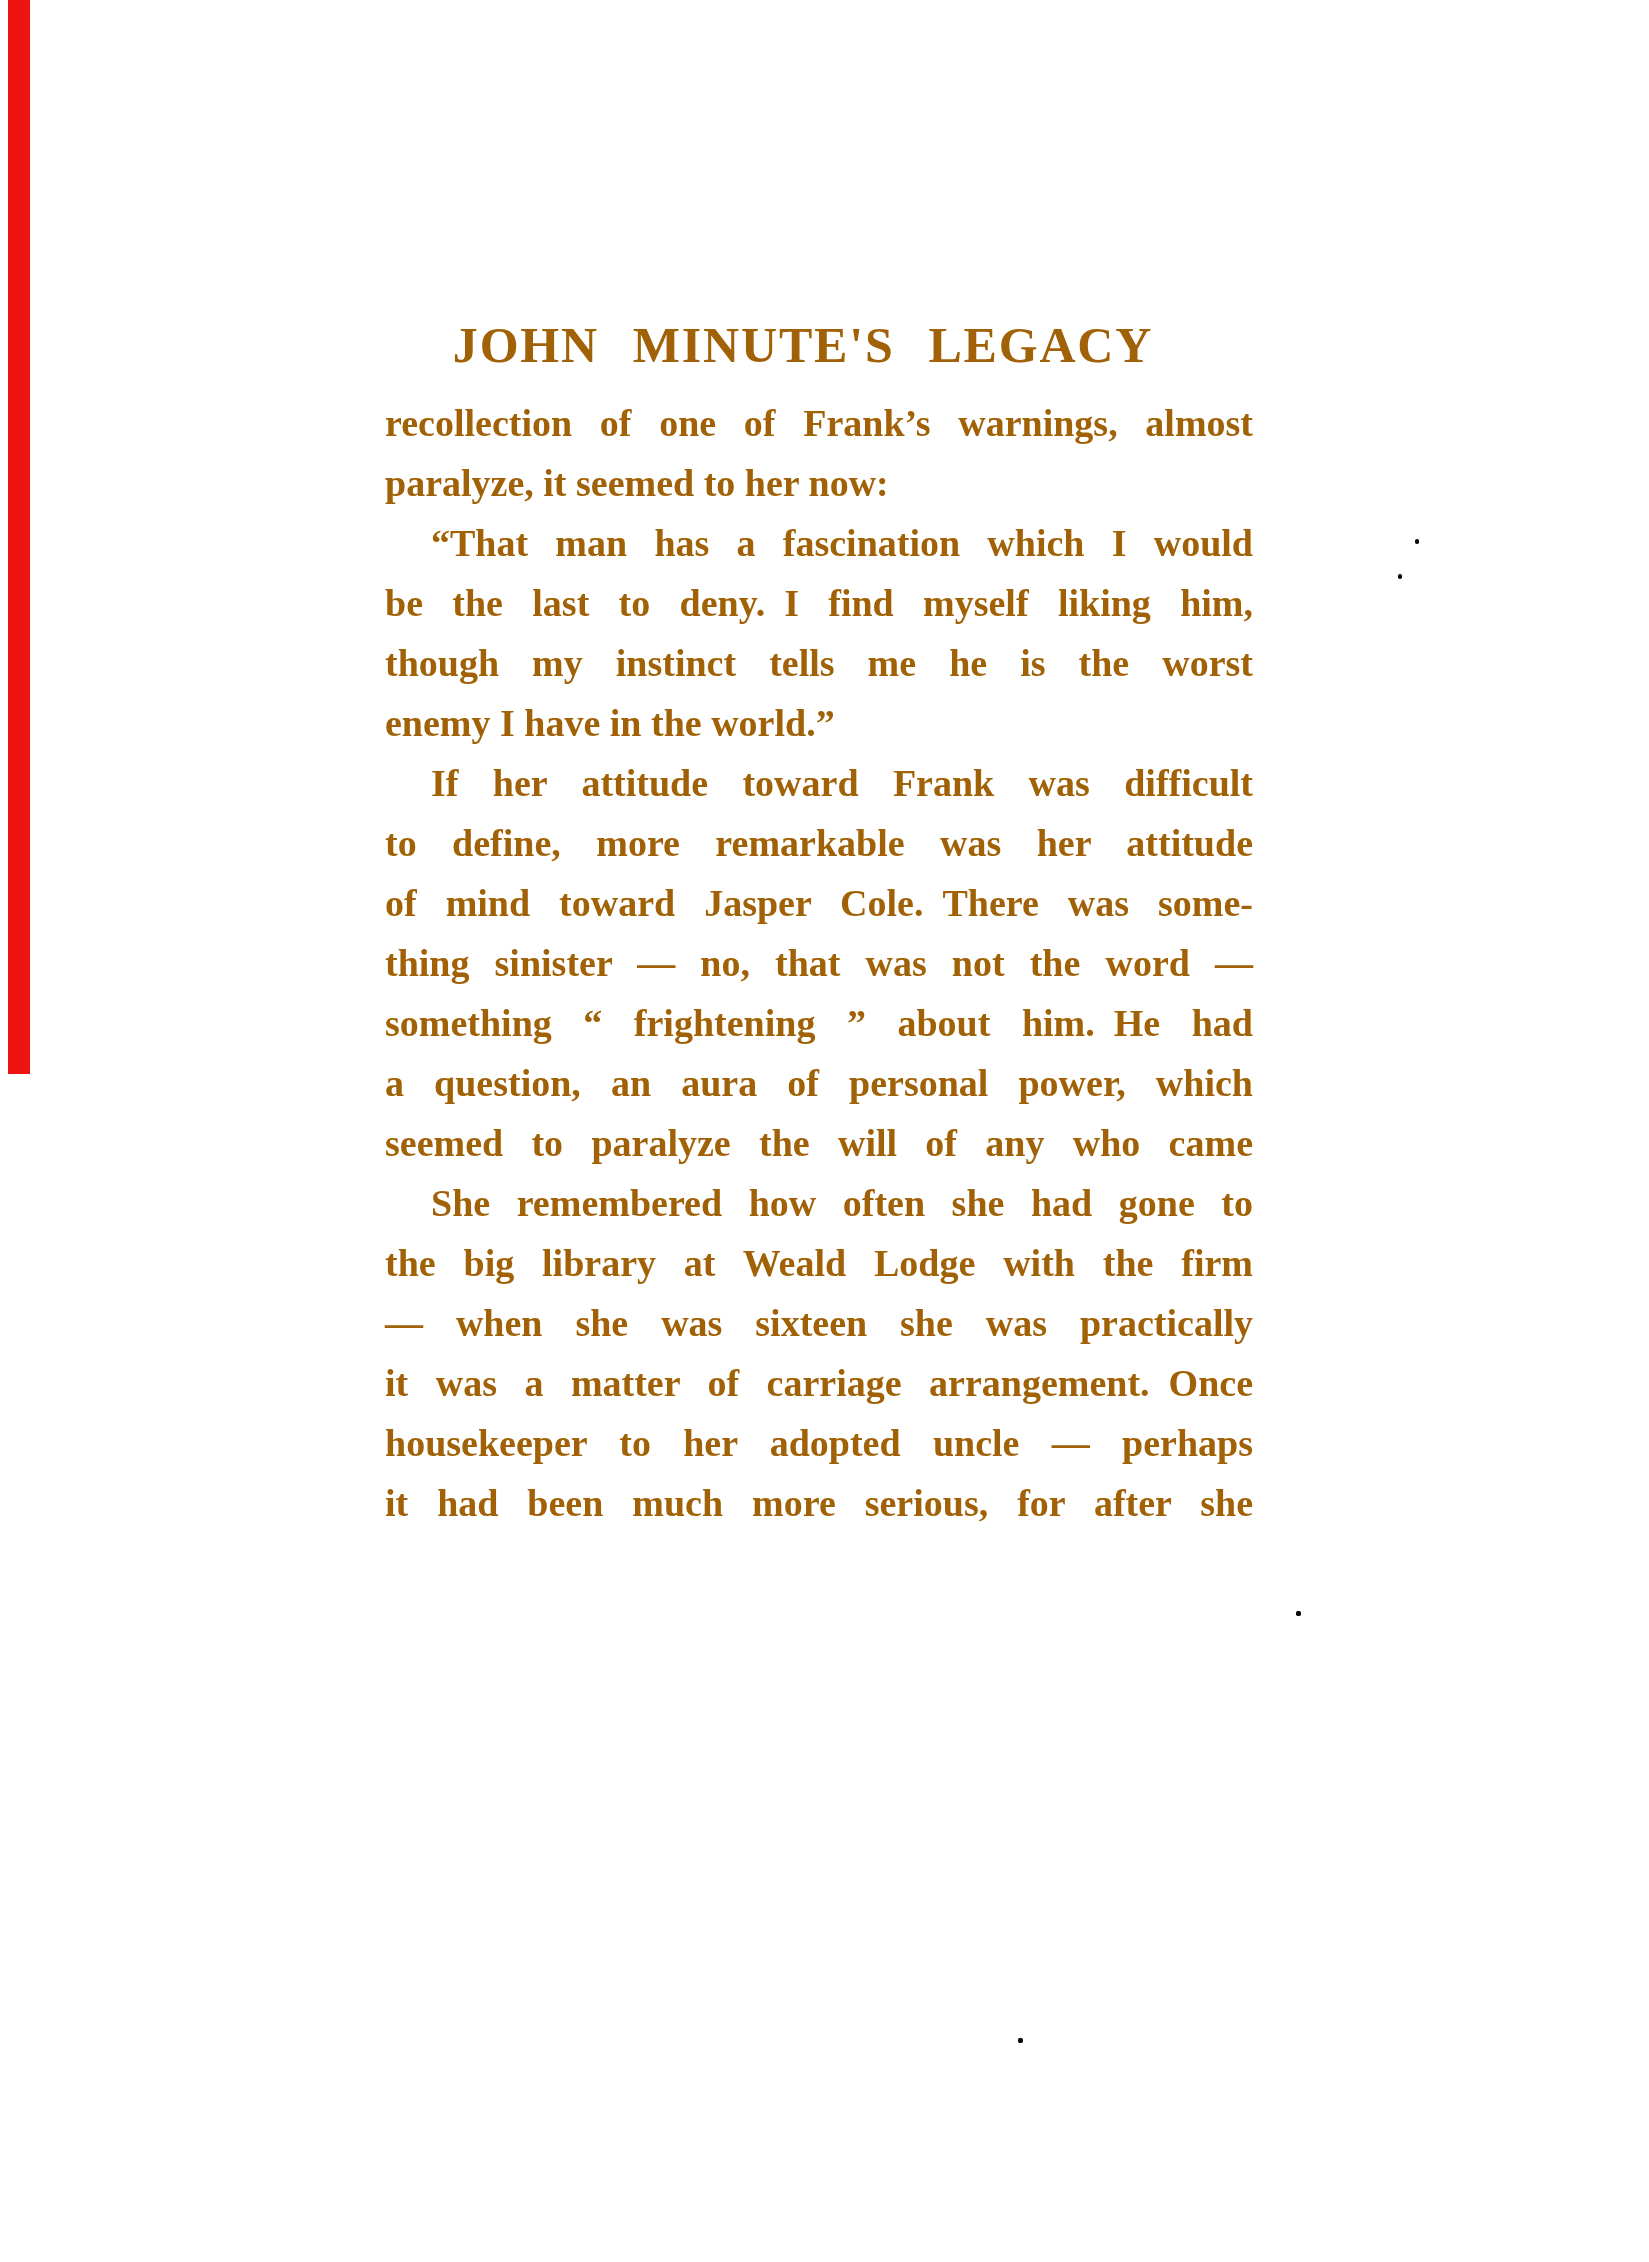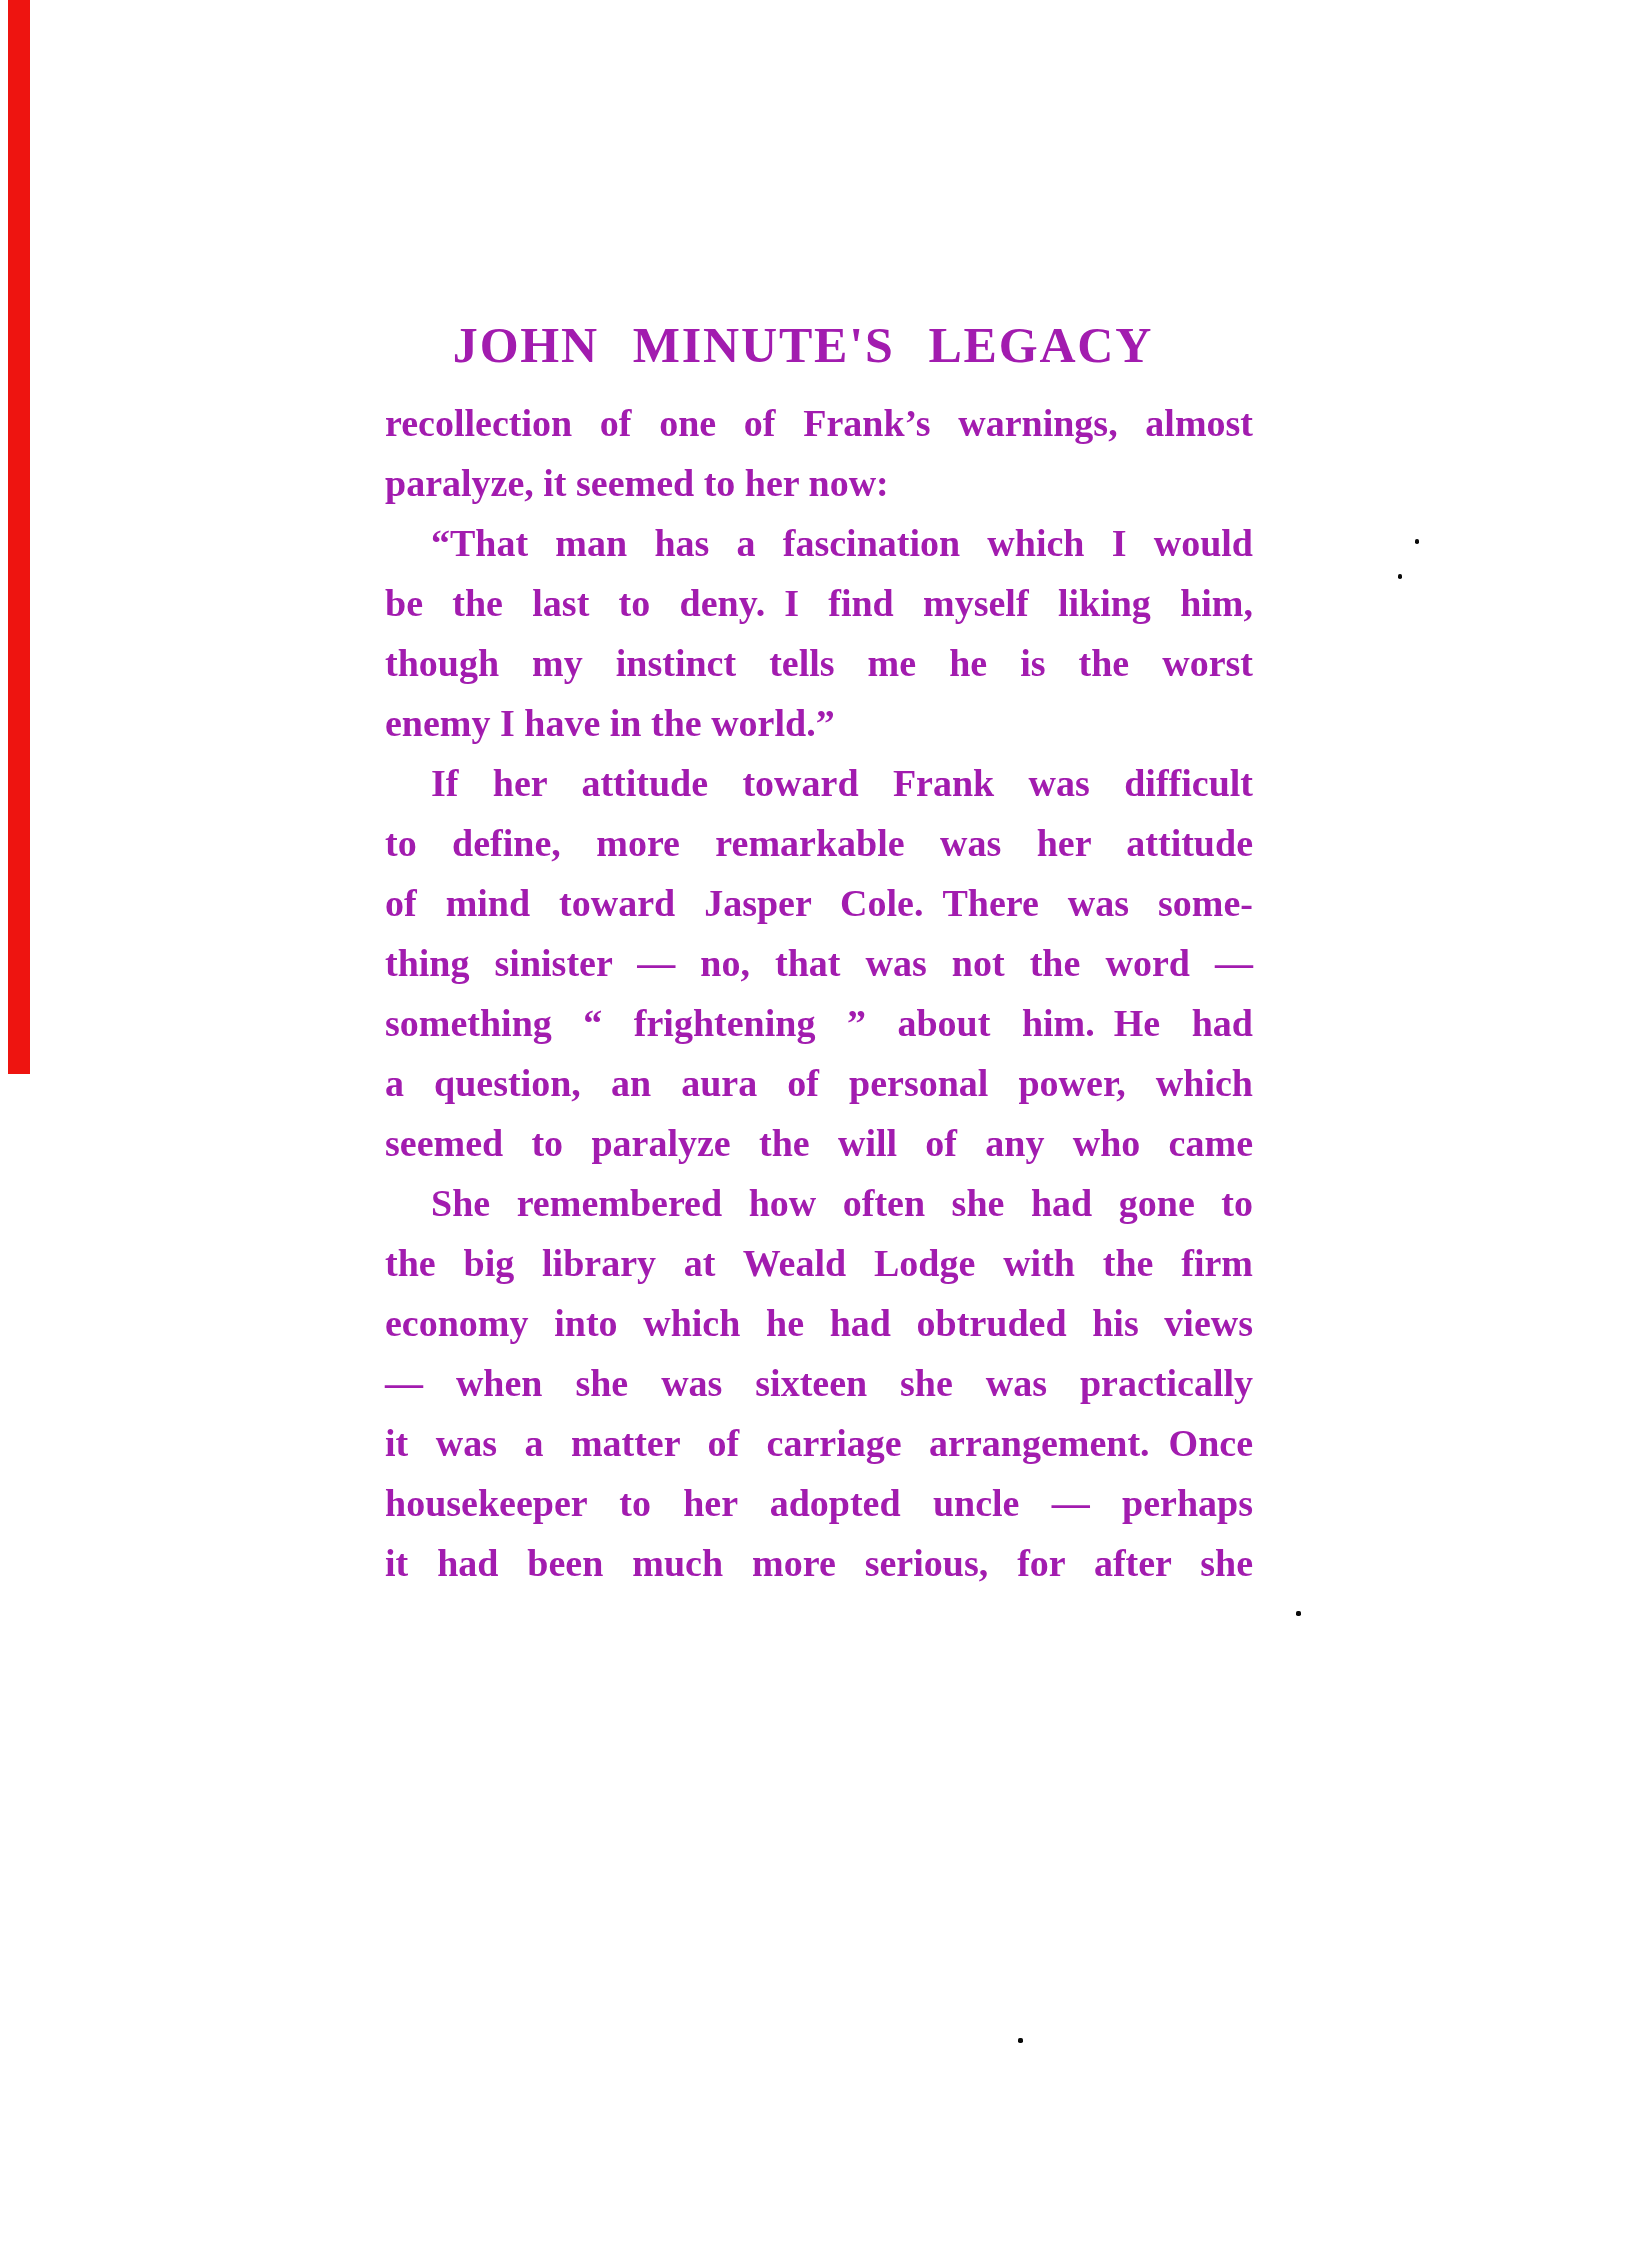--- a/index.html
+++ b/index.html
@@ -77,40 +77,39 @@
   }
   .speck {
     position: absolute;
     background: #0a0a0a;
     border-radius: 1.8px;
   }
 </style>
 </head>
 <body>
 
-<div class="page" style="background: rgb(255, 255, 255); color: #a21caf;">
+<div class="page" style="background: rgb(255, 255, 255); color: #a16207;">
   <div class="stripe" style="background: rgb(238, 20, 16);"></div>
   <h1 class="title">JOHN MINUTE'S LEGACY</h1>
   <div class="body-text" id="body-lines">
       <div class="line justify">recollection of one of Frank’s warnings, almost</div>
       <div class="line plain">paralyze, it seemed to her now:</div>
       <div class="line justify indent">“That man has a fascination which I would</div>
       <div class="line justify">be the last to deny. I find myself liking him,</div>
       <div class="line justify">though my instinct tells me he is the worst</div>
       <div class="line plain">enemy I have in the world.”</div>
       <div class="line justify indent">If her attitude toward Frank was difficult</div>
       <div class="line justify">to define, more remarkable was her attitude</div>
       <div class="line justify">of mind toward Jasper Cole. There was some-</div>
       <div class="line justify">thing sinister — no, that was not the word —</div>
       <div class="line justify">something “ frightening ” about him. He had</div>
       <div class="line justify">a question, an aura of personal power, which</div>
       <div class="line justify">seemed to paralyze the will of any who came</div>
       <div class="line justify indent">She remembered how often she had gone to</div>
       <div class="line justify">the big library at Weald Lodge with the firm</div>
-      <div class="line justify">economy into which he had obtruded his views</div>
       <div class="line justify">— when she was sixteen she was practically</div>
       <div class="line justify">it was a matter of carriage arrangement. Once</div>
       <div class="line justify">housekeeper to her adopted uncle — perhaps</div>
       <div class="line justify">it had been much more serious, for after she</div>
     </div>
   <div id="specks">
       <div class="speck" style="left: 1415px; top: 539px; width: 3.6px; height: 5.3px;"></div>
       <div class="speck" style="left: 1398px; top: 574px; width: 3.6px; height: 5.3px;"></div>
       <div class="speck" style="left: 1296px; top: 1611px; width: 4.5px; height: 4.5px;"></div>
       <div class="speck" style="left: 1018px; top: 2038px; width: 4.5px; height: 5.3px;"></div>

